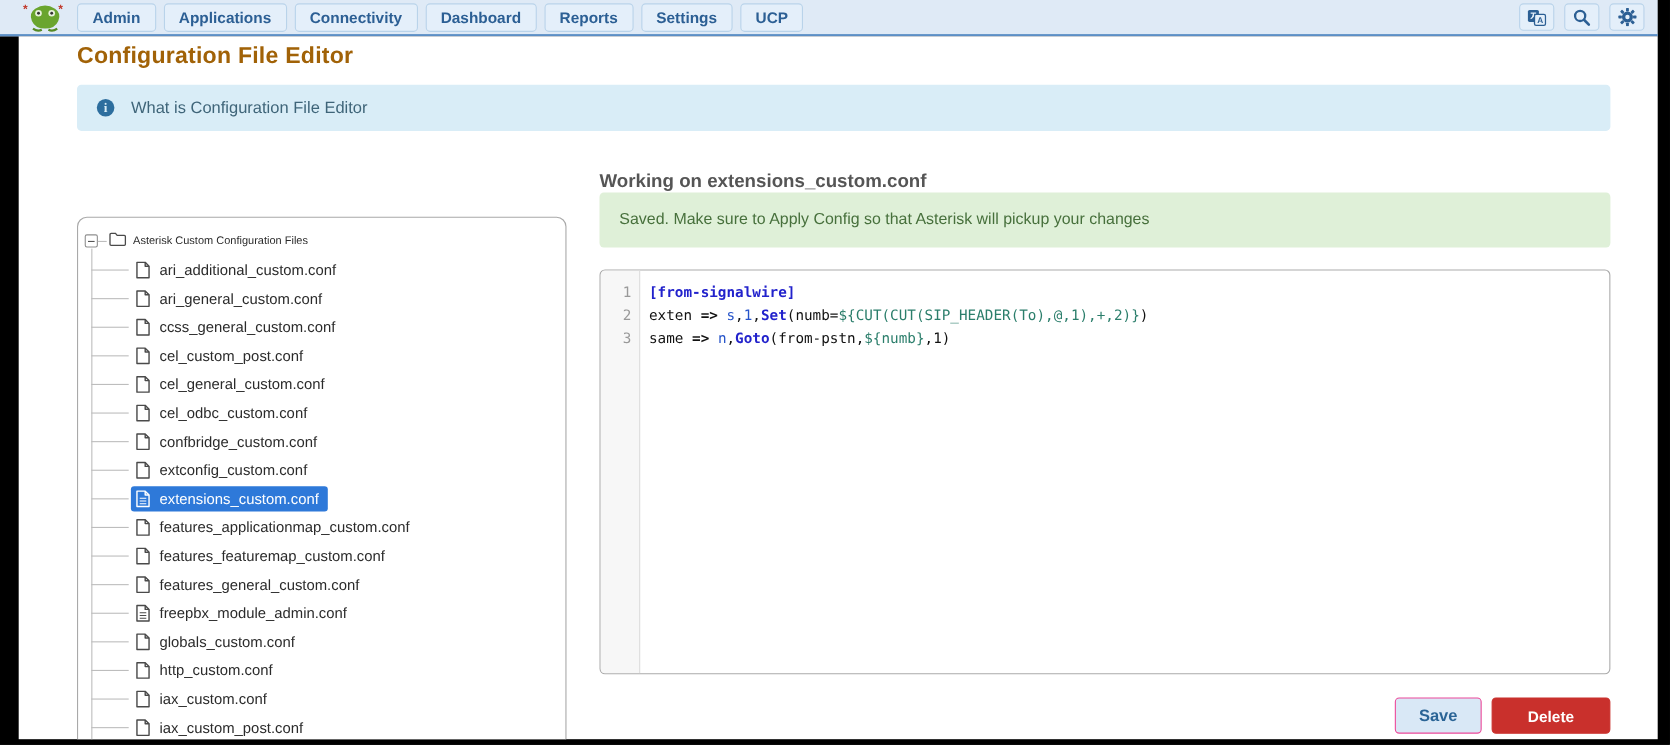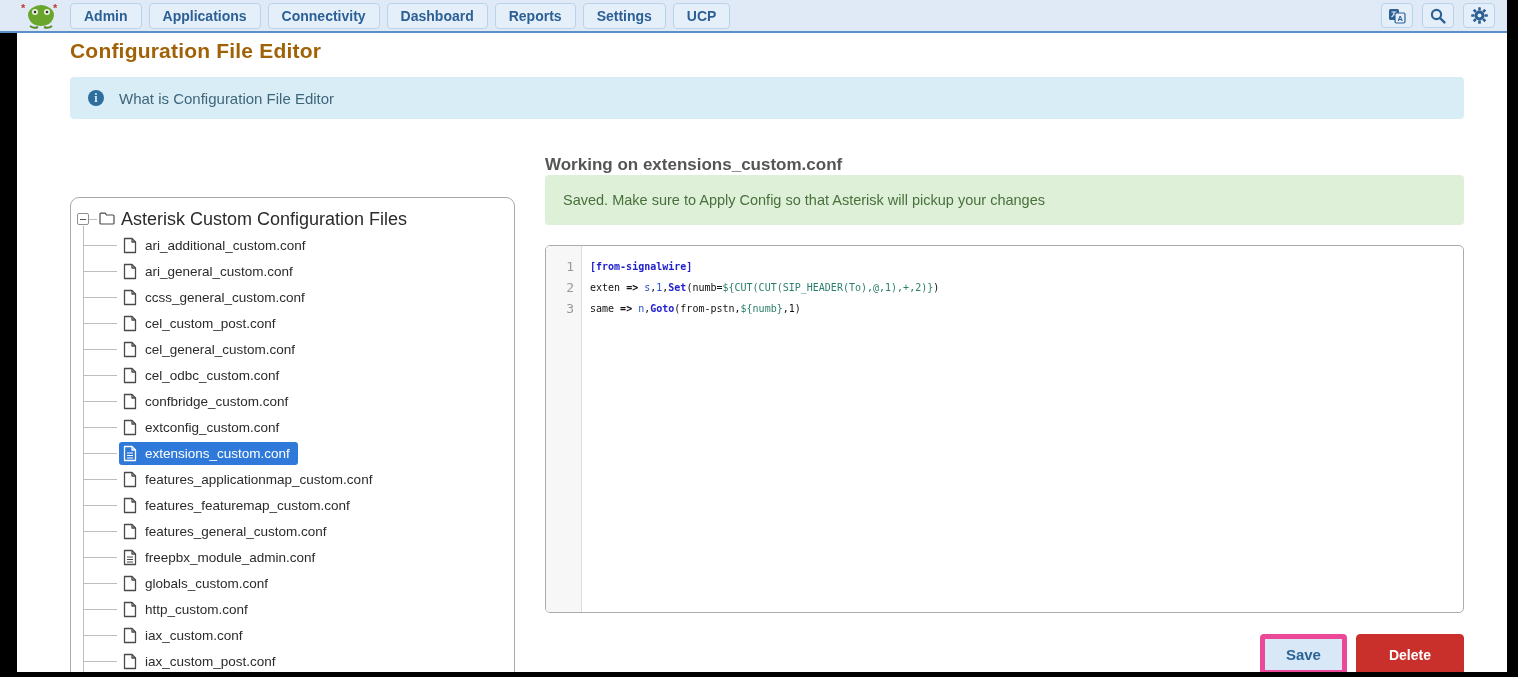--- a/index.html
+++ b/index.html
@@ -41,21 +41,21 @@
   
   .tree-panel { position:absolute; left:53px; top:164px; width:445px; height:530px;
                 background:#fff; border:1px solid #a9a9a9; border-radius:9px;
                 padding-top:8px; overflow:hidden; }
   .tree-root-row { position:relative; height:26px; display:flex; align-items:center; }
   .expander { position:absolute; left:6px; top:7px; width:12px; height:12px; background:#fff;
               border:1px solid #8f8f8f; border-radius:2px; cursor:pointer; }
   .expander::after { content:""; position:absolute; left:2px; right:2px; top:4.5px; height:1.5px; background:#555; }
   .root-stub { position:absolute; left:18px; top:13px; width:8px; height:1px; background:#bdbdbd; }
   .folder-ic { position:absolute; left:28px; top:5px; color:#4a4a4a; }
-  .tree-root-label { position:absolute; left:50px; font-size:18px; color:#2b2b2b; cursor:pointer; }
+  .tree-root-label { position:absolute; left:50px; font-size:10px; color:#2b2b2b; cursor:pointer; }
 
   .tree-list { list-style:none; position:relative; }
   .tree-list::before { content:""; position:absolute; left:12px; top:-6px; bottom:0; width:1px; background:#bdbdbd; }
   .tree-item { position:relative; height:26px; display:flex; align-items:center; }
   .tree-item::before { content:""; position:absolute; left:12px; top:13px; width:34px; height:1px; background:#bdbdbd; }
   .tree-item-inner { position:absolute; left:48px; display:flex; align-items:center; gap:8px;
                      padding:3px 8px 3px 4px; border-radius:3px; cursor:pointer; }
   .tree-item-inner .doc-ic { color:#4a4a4a; display:flex; }
   .tree-item-label { font-size:13.5px; color:#2b2b2b; white-space:nowrap; }
   .tree-item-inner.selected { background:#2e79d9; }
@@ -69,30 +69,30 @@
                 padding-left:18px; font-size:14.5px; color:#47703c; }
 
   .code-editor { position:absolute; left:528px; top:212px; width:919px; height:368px;
                  border:1px solid #ababab; border-radius:5px; background:#fff;
                  display:flex; overflow:hidden; }
   .gutter { width:36px; background:#f7f7f7; border-right:1px solid #ddd; padding-top:10px;
             font-family:"DejaVu Sans Mono", monospace; font-size:13px; color:#999;
             text-align:right; }
   .gutter div { height:21px; line-height:21px; padding-right:7px; }
   .code-area { flex:1; padding:10px 8px; font-family:"DejaVu Sans Mono", monospace;
-               font-size:10px; color:#111; cursor:text; }
+               font-size:13px; color:#111; cursor:text; }
   .code-line { height:21px; line-height:21px; white-space:pre; }
   .tok-kw  { color:#2222cc; font-weight:bold; }
   .tok-atom{ color:#2553c9; }
   .tok-var { color:#2b7e6b; }
   .tok-op  { color:#111; font-weight:bold; }
 
   .btn-row { position:absolute; left:528px; top:601px; width:919px; display:flex;
              justify-content:flex-end; gap:9px; }
-  .save-btn { background:#d9e8f6; border:5px solid #ec4899; border-radius:4px;
+  .save-btn { background:#d9e8f6; border:1px solid #ec4899; border-radius:4px;
               color:#2a6496; font-weight:bold; font-size:15px; padding:7px 21px; cursor:pointer; }
   .delete-btn { background:#c9302c; border:1px solid #c9302c; border-radius:4px;
                 color:#fff; font-weight:bold; font-size:14px; padding:7px 32px; cursor:pointer; }
 </style>
 </head>
 <body>
 
 <div class="stage">
 
   <div class="navbar">

